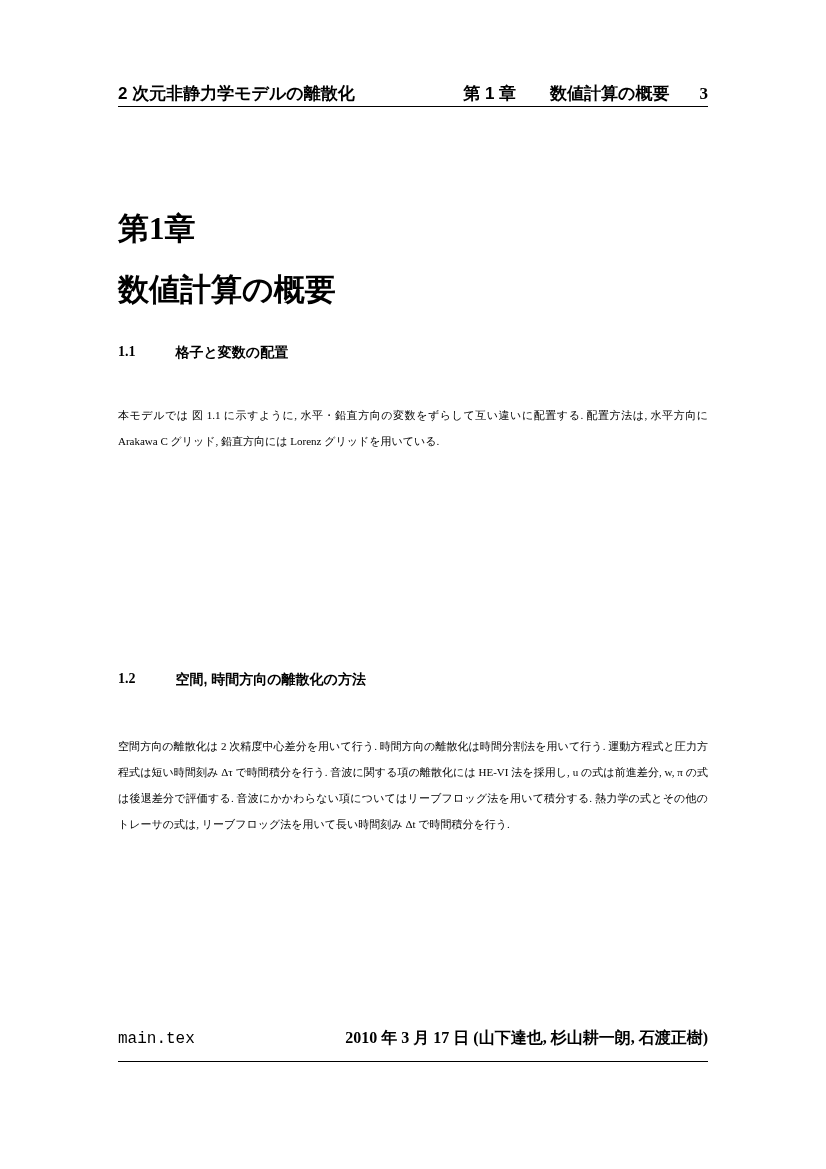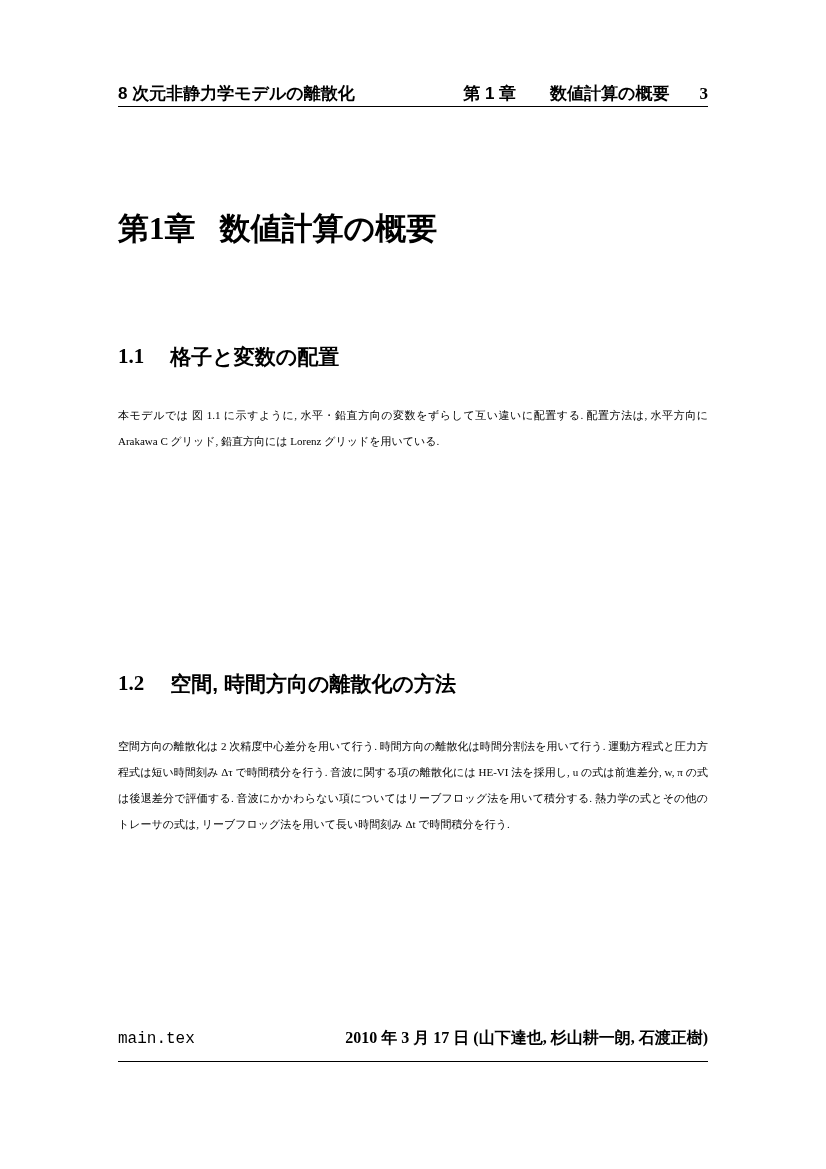--- a/index.html
+++ b/index.html
@@ -58,34 +58,35 @@
   
   .chapter-heading {
     top: 210px;
     font-family: "Liberation Sans", "DejaVu Sans", sans-serif;
     font-weight: bold;
     font-size: 31px;
     line-height: 1.2;
     display: flex;
     gap: 24px;
     white-space: nowrap;
+    flex-direction: column;
   }
   .chapter-heading .chap-no {
     font-family: "Liberation Serif", "DejaVu Serif", serif;
     font-weight: bold;
   }
 
   
   .section-heading {
     font-family: "Liberation Sans", "DejaVu Sans", sans-serif;
     font-weight: bold;
-    font-size: 21px;
+    font-size: 14px;
     line-height: 1.2;
     display: flex;
-    gap: 26px;
+    gap: 40px;
     white-space: nowrap;
   }
   .section-heading .sec-no {
     font-family: "Liberation Serif", "DejaVu Serif", serif;
     font-weight: bold;
   }
   .sec-1-1 { top: 344px; }
   .sec-1-2 { top: 671px; }
 
   
@@ -121,21 +122,21 @@
     white-space: nowrap;
     font-weight: bold;
   }
 </style>
 </head>
 <body>
 
 <div class="page">
 
   <div class="content-col running-header">
-    <span class="hdr-left">8 次元非静力学モデルの離散化</span>
+    <span class="hdr-left">2 次元非静力学モデルの離散化</span>
     <span class="hdr-right">
       <span class="hdr-chapter">第 1 章　　数値計算の概要</span>
       <span class="hdr-page">3</span>
     </span>
   </div>
   <div class="content-col header-rule"></div>
 
   <div class="content-col chapter-heading">
     <span class="chap-no">第1章</span>
     <span class="chap-title">数値計算の概要</span>

